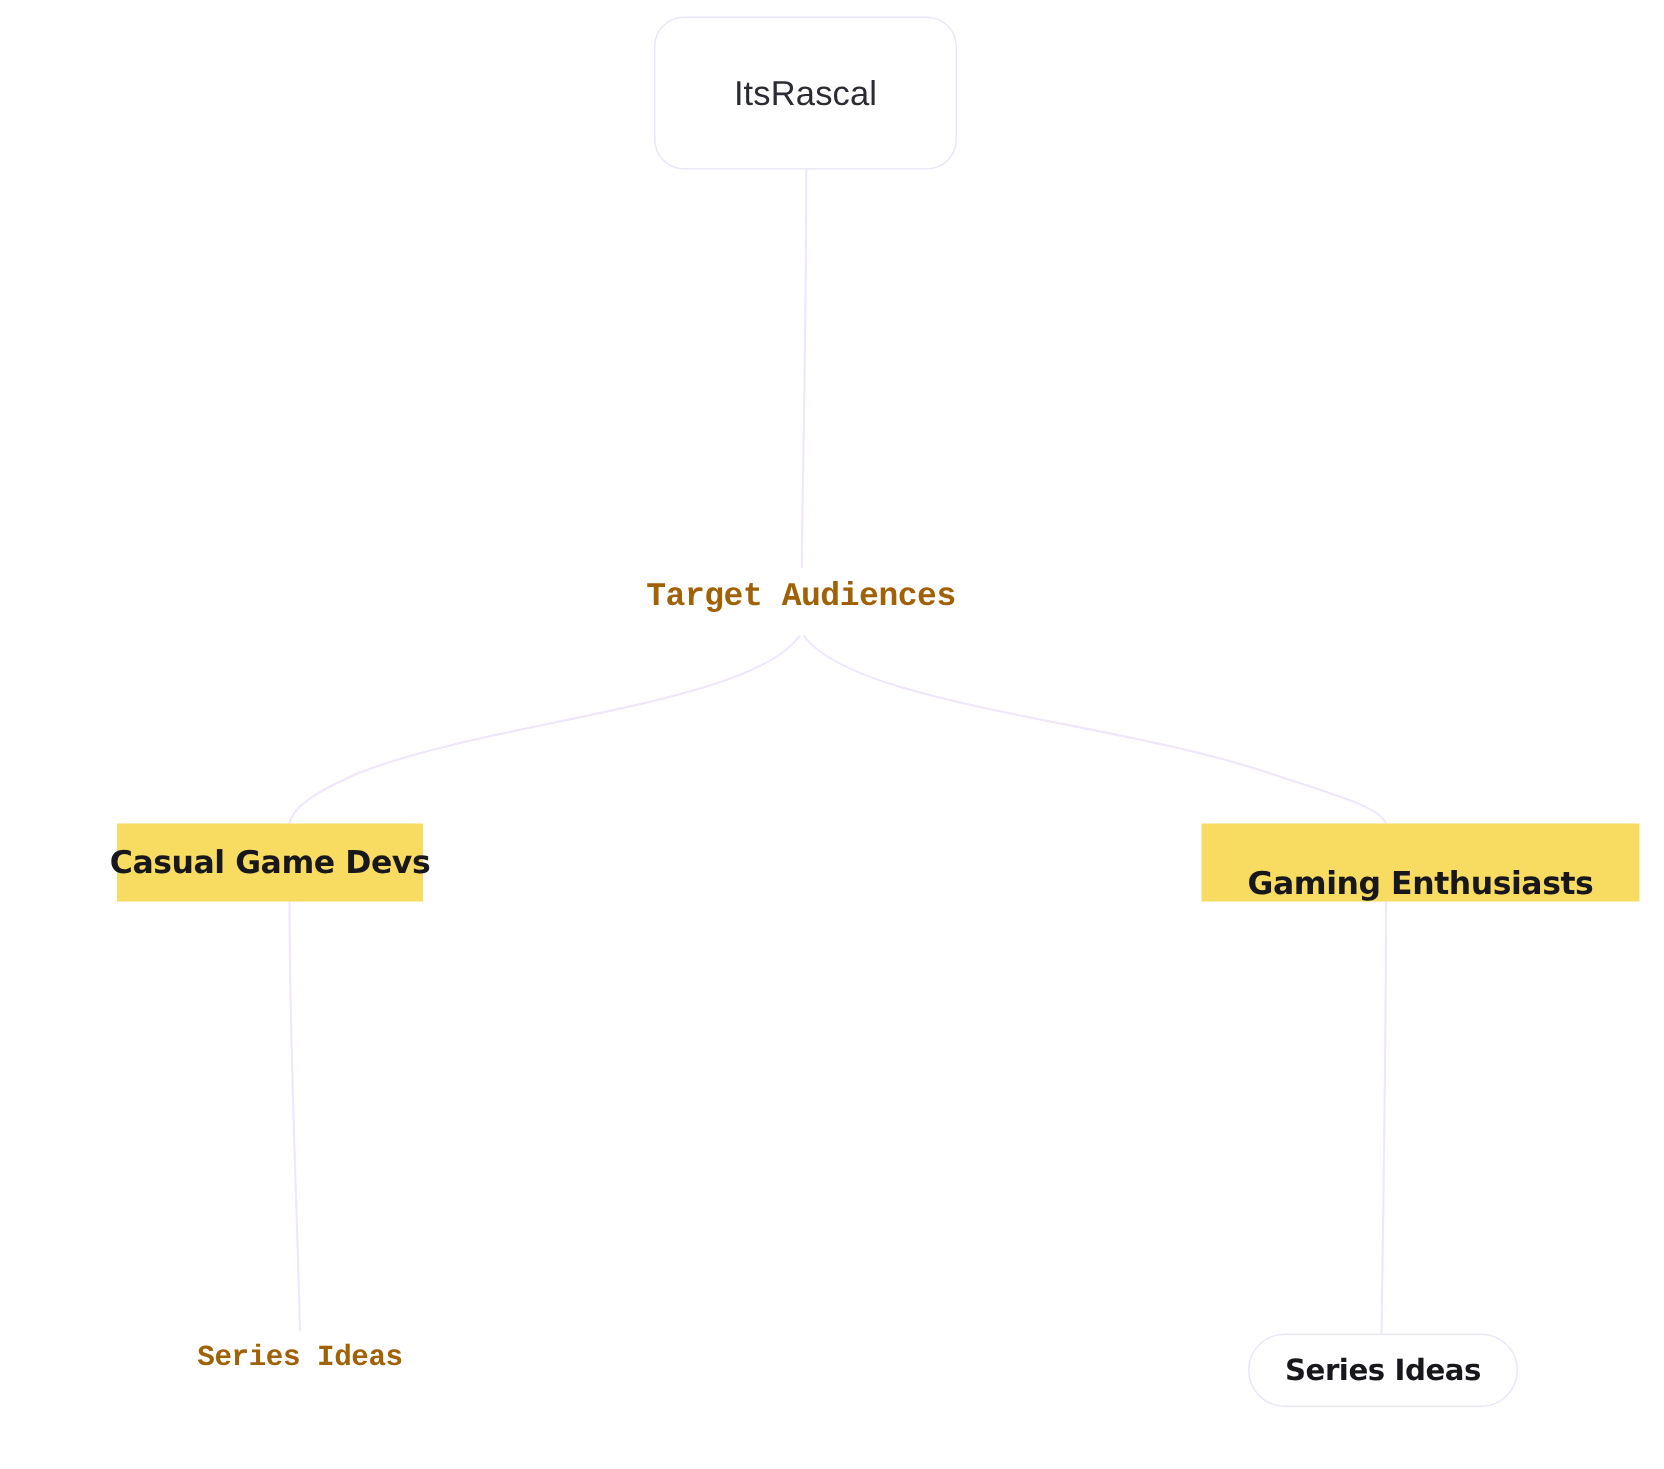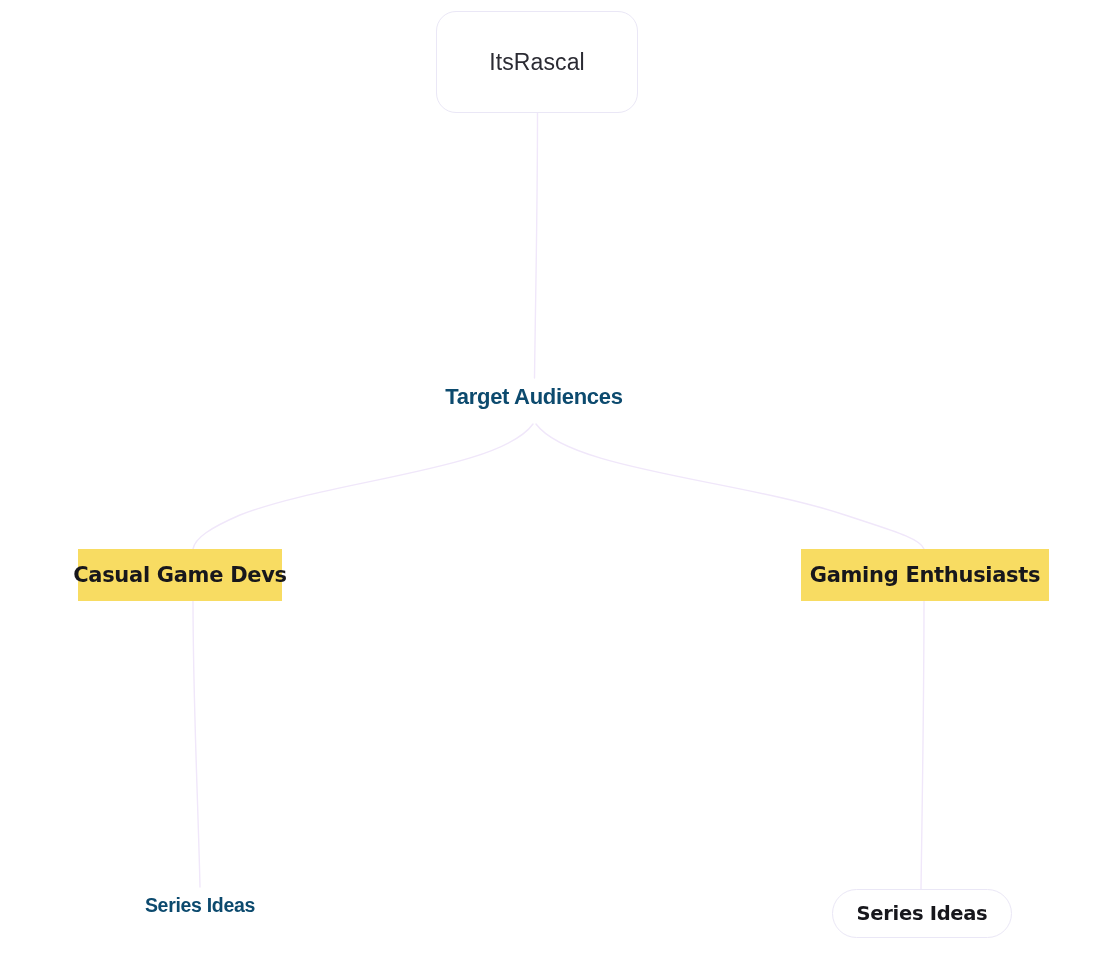--- a/index.html
+++ b/index.html
@@ -55,23 +55,23 @@
     font-size: 23px;
     font-weight: 400;
     color: #2b2b33;
     letter-spacing: 0.1px;
   }
 
   
   .node-plain {
     background: transparent;
     border: none;
-    font-family: Liberation Sans, sans-serif;
+    font-family: Liberation Mono, monospace;
     font-weight: 700;
-    color: #0c4a6e;
+    color: #a16207;
     letter-spacing: -0.3px;
   }
 
   .node-target {
     left: 404px;
     top: 378px;
     width: 260px;
     height: 38px;
     font-size: 22px;
   }
@@ -99,22 +99,23 @@
   .node-casual {
     left: 78px;
     top: 549px;
     width: 204px;
     height: 52px;
   }
 
   .node-gaming {
     left: 801px;
     top: 549px;
-    width: 248px;
+    width: 292px;
     height: 52px;
+    align-items: flex-end;
   }
 
   
   .node-pill {
     left: 832px;
     top: 889px;
     width: 180px;
     height: 49px;
     background: #ffffff;
     border: 1px solid #eae7f6;

